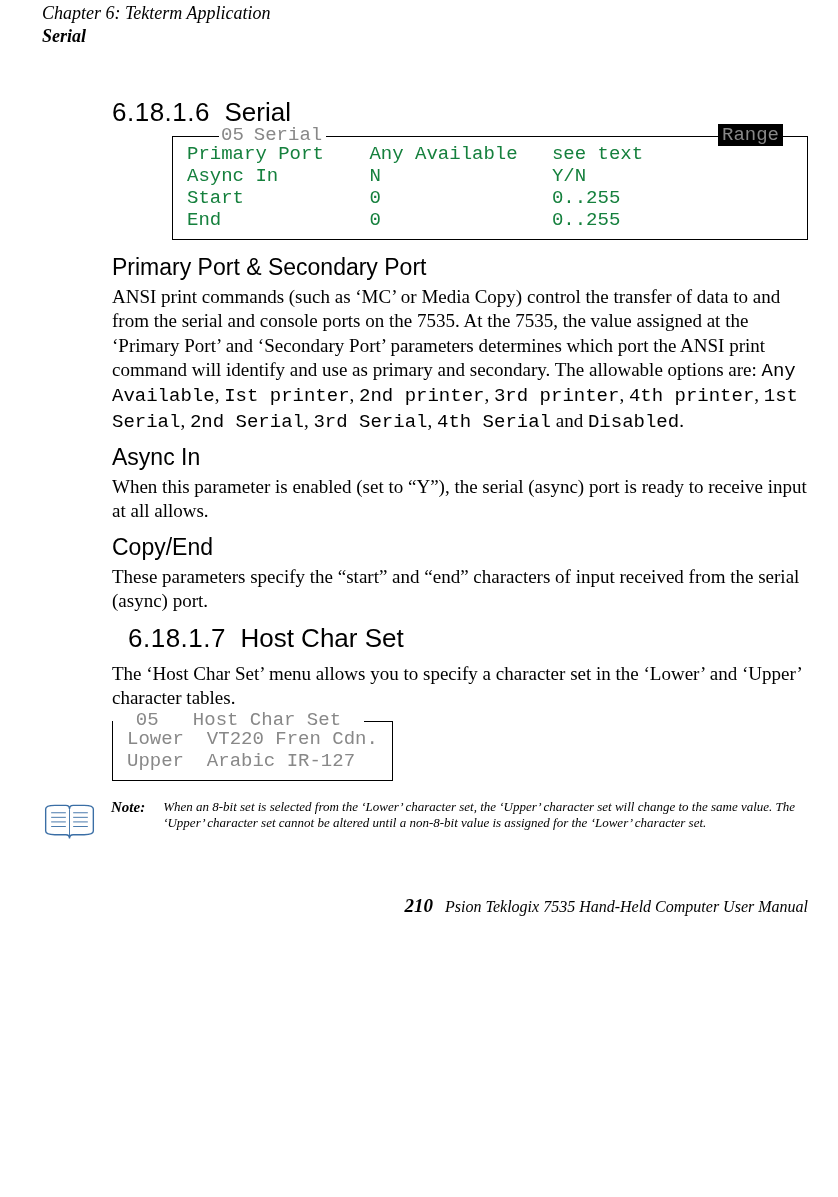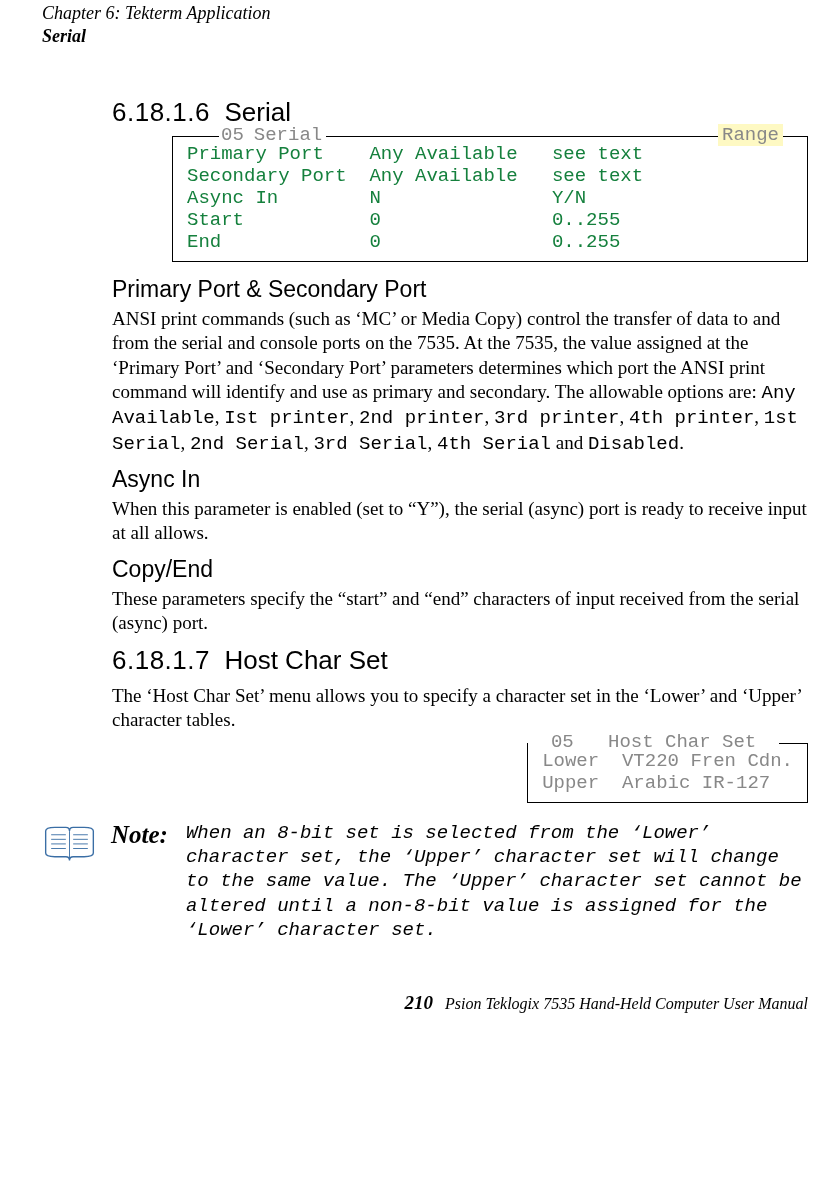--- a/index.html
+++ b/index.html
@@ -53,21 +53,21 @@
     position: absolute;
     top: -13px;
     left: 0;
     width: 100%;
     display: flex;
   }
   .box-legend-wrap .spacer1 { width: 46px; }
   .box-legend-wrap .spacer2 { flex: 1; }
   .box-legend-wrap .num-grey { color:#888; background:#fff; padding:0 2px; }
   .box-legend-wrap .title-grey { color:#888; background:#fff; padding:0 4px 0 0; }
-  .box-legend-wrap .range-grey { color:#888; background:#fef9c3; padding:0 4px; margin-right:24px; }
+  .box-legend-wrap .range-grey { color:#888; background:#000000; padding:0 4px; margin-right:24px; }
   .code-row {
     white-space: pre;
     color:#15803d;
   }
   .subheading {
     font-family: "Arial Narrow", "Helvetica Condensed", sans-serif;
     font-size: 23px;
     font-weight: 500;
     margin-top: 6px;
     margin-bottom: 4px;
@@ -76,21 +76,21 @@
     font-size: 19px;
     line-height: 1.28;
     font-family: "Times New Roman", serif;
     margin-bottom: 10px;
   }
   .mono {
     font-family: "Courier New", monospace;
   }
   .hostbox-wrap {
     display:flex;
-    justify-content:flex-end;
+    justify-content:flex-start;
     margin: 10px 0 18px 0;
   }
   .hostbox {
     font-family: "Courier New", monospace;
     font-size: 19px;
     border: 1.5px solid #000;
     padding: 6px 14px 8px 14px;
     position: relative;
     color:#888;
   }
@@ -109,30 +109,29 @@
   }
   .note-icon {
     width:55px;
     flex:0 0 55px;
     margin-right:14px;
     margin-top:2px;
   }
   .note-label {
     font-style: italic;
     font-weight: bold;
-    font-size:25px;
+    font-size:15px;
     margin-right: 18px;
     flex: 0 0 auto;
   }
   .note-body {
     font-style: italic;
-    font-size:19px;
+    font-size:13px;
     line-height:1.28;
     flex:1;
-    font-family:Liberation Mono, monospace;
   }
   .footer {
     margin-top: 50px;
     font-size:16px;
     padding-left:0;
     text-align:right;
   }
   .footer .pnum {
     font-weight:bold;
     font-style:italic;
@@ -159,38 +158,37 @@
     <div class="code-box" style="margin-left:60px; margin-right:0;">
       <div class="box-legend-wrap">
         <span class="spacer1"></span>
         <span class="num-grey">05</span>
         <span style="background:#fff; width:8px;"></span>
         <span class="title-grey">Serial</span>
         <span class="spacer2"></span>
         <span class="range-grey">Range</span>
       </div>
       <div class="code-row"><span>Primary Port</span>    <span>Any Available</span>   <span>see text</span></div>
-      <div class="code-row"><span>Secondary Port</span>  <span>Any Available</span>   <span>see text</span></div>
       <div class="code-row"><span>Async In</span>        <span>N</span>               <span>Y/N</span></div>
       <div class="code-row"><span>Start</span>           <span>0</span>               <span>0..255</span></div>
       <div class="code-row"><span>End</span>             <span>0</span>               <span>0..255</span></div>
     </div>
 
     <div class="subheading">Primary Port &amp; Secondary Port</div>
     <div class="body-text">
       <span>ANSI print commands (such as ‘MC’ or Media Copy) control the transfer of data to and from the serial and console ports on the 7535. At the 7535, the value assigned at the ‘Primary Port’ and ‘Secondary Port’ parameters determines which port the ANSI print command will identify and use as primary and secondary. The allowable options are: </span><span class="mono">Any Available</span><span>, </span><span class="mono">Ist printer</span><span>, </span><span class="mono">2nd printer</span><span>, </span><span class="mono">3rd printer</span><span>, </span><span class="mono">4th printer</span><span>, </span><span class="mono">1st Serial</span><span>, </span><span class="mono">2nd Serial</span><span>, </span><span class="mono">3rd Serial</span><span>, </span><span class="mono">4th Serial</span><span> and </span><span class="mono">Disabled</span><span>.</span>
     </div>
 
     <div class="subheading">Async In</div>
     <div class="body-text">When this parameter is enabled (set to “Y”), the serial (async) port is ready to receive input at all allows.</div>
 
     <div class="subheading">Copy/End</div>
     <div class="body-text">These parameters specify the “start” and “end” characters of input received from the serial (async) port.</div>
 
-    <div class="section-heading" style="margin-top:10px;">
+    <div class="section-heading" style="margin-top:10px;margin-left:16px;">
       <span class="num">6.18.1.7</span>&nbsp;&nbsp;<span>Host Char Set</span>
     </div>
     <div class="body-text">The ‘Host Char Set’ menu allows you to specify a character set in the ‘Lower’ and ‘Upper’ character tables.</div>
 
     <div class="hostbox-wrap">
       <div class="hostbox">
         <div class="legend"><span>  </span><span>05</span><span>   </span><span>Host Char Set</span><span>  </span></div>
         <div style="white-space:pre;"><span>Lower</span>  <span>VT220 Fren Cdn.</span></div>
         <div style="white-space:pre;"><span>Upper</span>  <span>Arabic IR-127</span></div>
       </div>

